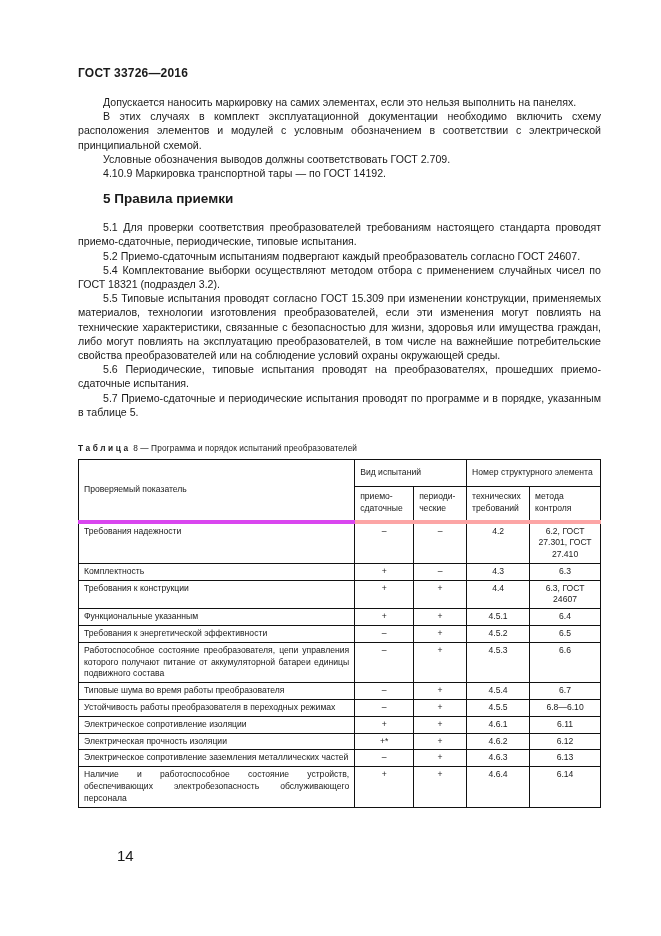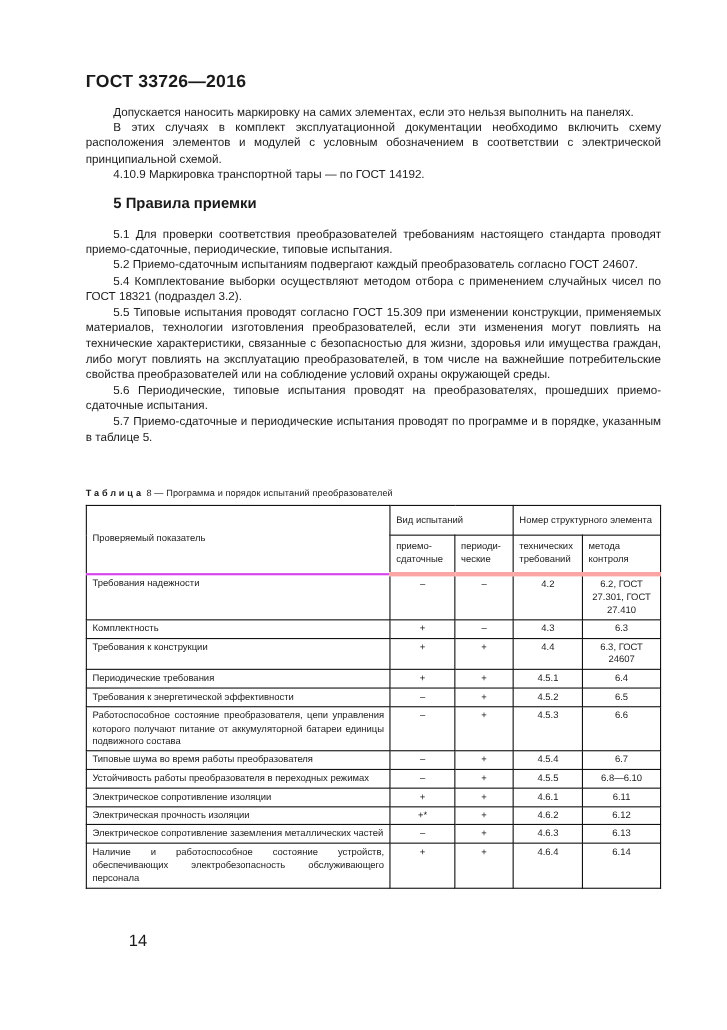--- a/index.html
+++ b/index.html
@@ -1,41 +1,42 @@
 <!DOCTYPE html>
 <html><head>
 <meta charset="utf-8">
 <style>
   html, body { margin: 0; padding: 0; background: #ffffff; }
   body { width: 661px; height: 936px; position: relative; overflow: hidden;
          font-family: "Liberation Sans", sans-serif; color: #1a1a1a; }
-  .page-header { position: absolute; left: 78px; top: 66px; font-weight: bold; font-size: 16px; letter-spacing: 0.2px; }
+  .page-header { position: absolute; left: 78px; top: 66px; font-weight: bold; font-size: 12px; letter-spacing: 0.2px; }
   .body-text { position: absolute; left: 78px; top: 95px; width: 523px; font-size: 10.6px; line-height: 14.2px; text-align: justify; }
   .body-text p { margin: 0; }
   .body-text p.ind { text-indent: 25px; }
   .section-title { font-weight: bold; font-size: 13.5px; margin: 10px 0 12px 25px !important; line-height: 18px; }
   .table-caption { position: absolute; left: 78px; top: 443px; font-size: 8.3px; letter-spacing: 0.1px; }
   .table-caption .sp { letter-spacing: 2.6px; font-weight: bold; }
   table.t5 { position: absolute; left: 78px; top: 459px; width: 523px; border-collapse: collapse; font-size: 8.6px; line-height: 11.8px; }
   table.t5 td, table.t5 th { border: 1px solid #111; padding: 2px 5px 2px 5px; vertical-align: top; font-weight: normal; }
   table.t5 th { vertical-align: middle; text-align: left; }
   table.t5 thead tr:last-child th { border-bottom: 4px solid #fca5a5; }
-  table.t5 thead th.rowspan { border-bottom: 2px solid #d946ef; }
+  table.t5 thead th.rowspan { border-bottom: 4px solid #d946ef; }
   table.t5 td.c { text-align: center; }
   table.t5 td.name { text-align: justify; }
   .page-number { position: absolute; left: 78px; top: 847px; font-size: 15px; margin-left: 39px; }
 </style>
 </head>
 <body>
 
 <div class="page-header">ГОСТ 33726—2016</div>
 
 <div class="body-text">
   <p class="ind">Допускается наносить маркировку на самих элементах, если это нельзя выполнить на панелях.</p>
   <p class="ind">В этих случаях в комплект эксплуатационной документации необходимо включить схему расположения элементов и модулей с условным обозначением в соответствии с электрической принципиальной схемой.</p>
+  <p class="ind">Условные обозначения выводов должны соответствовать ГОСТ 2.709.</p>
   <p class="ind">4.10.9 Маркировка транспортной тары — по ГОСТ 14192.</p>
   <p class="section-title">5 Правила приемки</p>
   <p class="ind">5.1 Для проверки соответствия преобразователей требованиям настоящего стандарта проводят приемо-сдаточные, периодические, типовые испытания.</p>
   <p class="ind">5.2 Приемо-сдаточным испытаниям подвергают каждый преобразователь согласно ГОСТ 24607.</p>
   <p class="ind">5.4 Комплектование выборки осуществляют методом отбора с применением случайных чисел по ГОСТ 18321 (подраздел 3.2).</p>
   <p class="ind">5.5 Типовые испытания проводят согласно ГОСТ 15.309 при изменении конструкции, применяемых материалов, технологии изготовления преобразователей, если эти изменения могут повлиять на технические характеристики, связанные с безопасностью для жизни, здоровья или имущества граждан, либо могут повлиять на эксплуатацию преобразователей, в том числе на важнейшие потребительские свойства преобразователей или на соблюдение условий охраны окружающей среды.</p>
   <p class="ind">5.6 Периодические, типовые испытания проводят на преобразователях, прошедших приемо-сдаточные испытания.</p>
   <p class="ind">5.7 Приемо-сдаточные и периодические испытания проводят по программе и в порядке, указанным в таблице 5.</p>
 </div>
 
@@ -80,21 +81,21 @@
       <td class="c">6.3</td>
     </tr>
     <tr>
       <td class="name">Требования к конструкции</td>
       <td class="c">+</td>
       <td class="c">+</td>
       <td class="c">4.4</td>
       <td class="c">6.3, ГОСТ 24607</td>
     </tr>
     <tr>
-      <td class="name">Периодические требования</td>
+      <td class="name">Функциональные указанным</td>
       <td class="c">+</td>
       <td class="c">+</td>
       <td class="c">4.5.1</td>
       <td class="c">6.4</td>
     </tr>
     <tr>
       <td class="name">Требования к энергетической эффективности</td>
       <td class="c">–</td>
       <td class="c">+</td>
       <td class="c">4.5.2</td>

